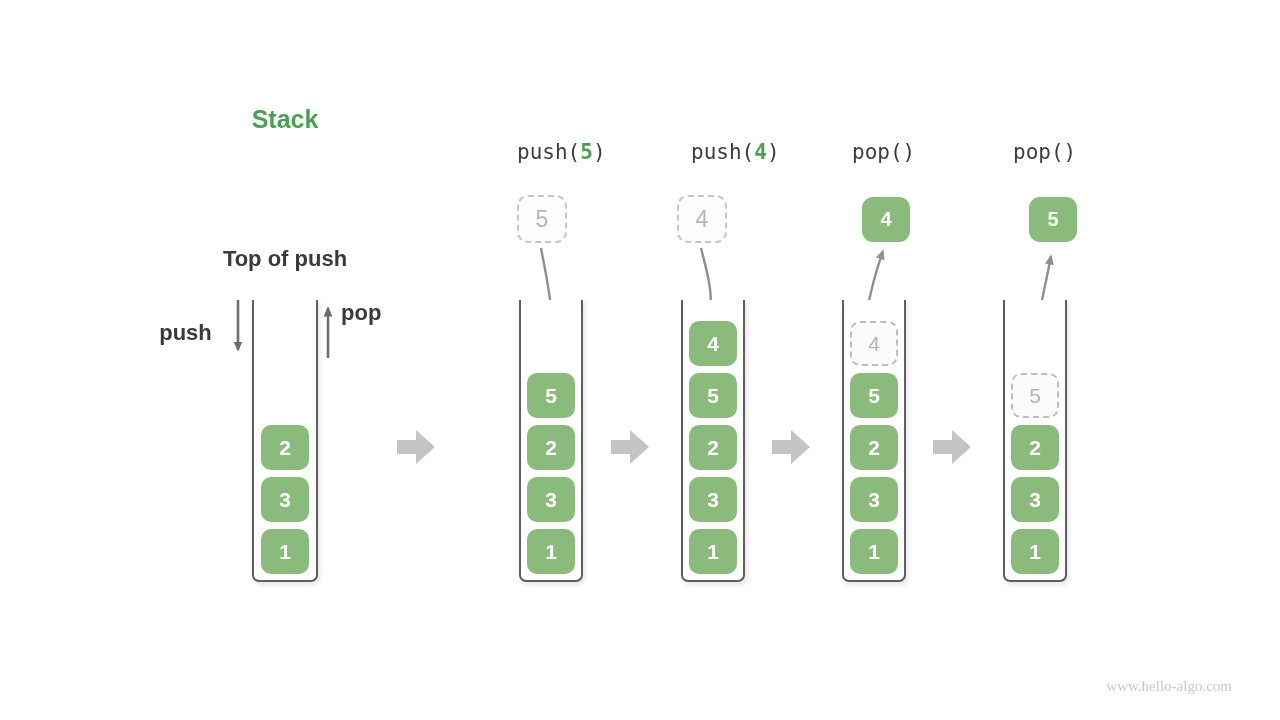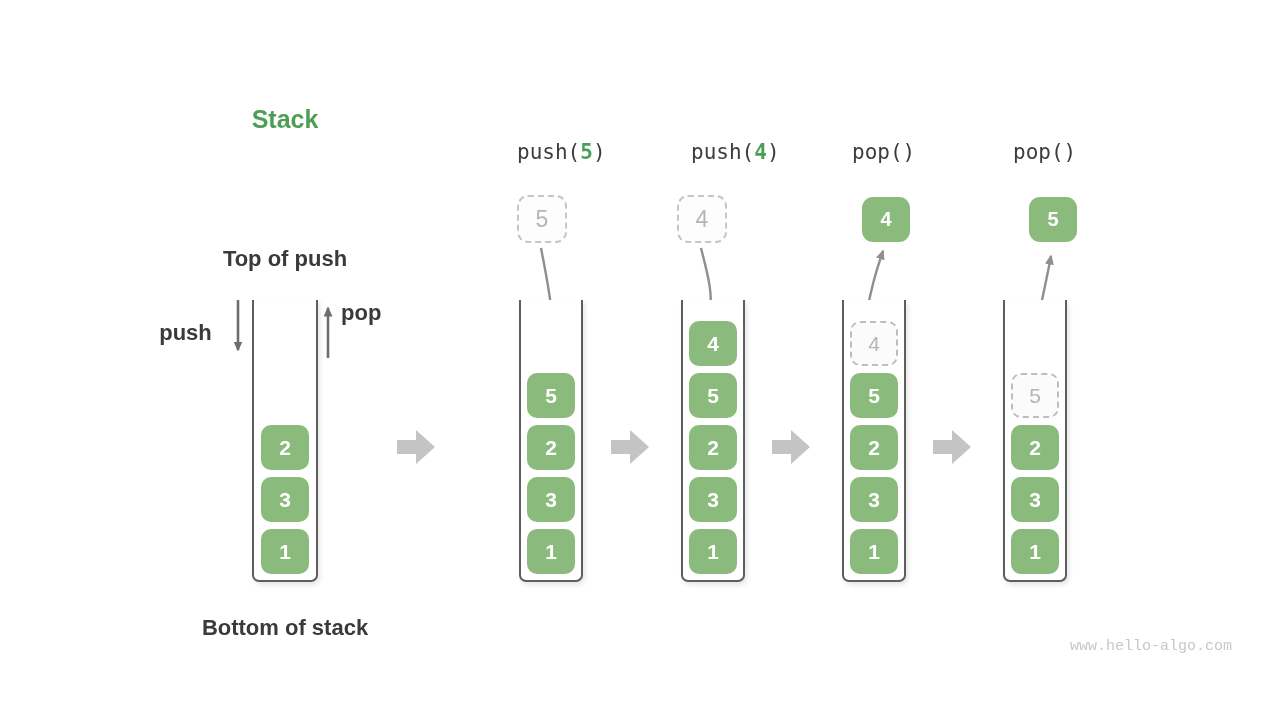--- a/index.html
+++ b/index.html
@@ -55,22 +55,22 @@
     width: 48px; height: 45px; background: var(--block-green);
     color: #ffffff; font-size: 20px; font-weight: bold;
   }
   .op-header {
     position: absolute; top: 140px;
     font-family: "DejaVu Sans Mono", monospace; font-size: 21px;
     color: #3d3d3d; white-space: pre;
   }
   .op-header .accent { color: var(--accent-green); font-weight: bold; }
   .watermark {
-    position: absolute; right: 48px; top: 638px;
-    font-family: Liberation Mono, monospace; font-size: 15px;
+    position: absolute; right: 48px; top: 678px;
+    font-family: Liberation Serif, serif; font-size: 15px;
     color: var(--watermark-gray);
   }
 </style>
 </head>
 <body>
 
 <div class="canvas">
   <svg id="arrows-svg" class="arrows-layer" viewBox="0 0 1280 720">
       <defs>
         <marker id="ah-curve" markerWidth="12" markerHeight="10" refX="8.5" refY="4.5" orient="auto" markerUnits="userSpaceOnUse">
@@ -89,21 +89,20 @@
       <path d="M 541 248 C 548 285, 556 320, 550 352" stroke="#8f8f8f" stroke-width="2.4" fill="none" marker-end="url(#ah-curve)"></path>
       <path d="M 701 248 C 707 272, 713 292, 710 311" stroke="#8f8f8f" stroke-width="2.4" fill="none" marker-end="url(#ah-curve)"></path>
       <path d="M 867 312 C 871 288, 877 268, 883 251" stroke="#8f8f8f" stroke-width="2.4" fill="none" marker-end="url(#ah-curve)"></path>
       <path d="M 1030 358 C 1037 322, 1045 288, 1051 256" stroke="#8f8f8f" stroke-width="2.4" fill="none" marker-end="url(#ah-curve)"></path>
     </svg>
 
   <div class="title">Stack</div>
   <div class="side-label top-label">Top of push</div>
   <div class="side-label push-label">push</div>
   <div class="side-label pop-label">pop</div>
-  <div class="side-label bottom-label">Bottom of stack</div>
 
   <div id="dynamic-root">
       <div class="container" style="left: 252px; width: 62px;">
         <div class="block" style="bottom: 110px;">2</div>
         <div class="block" style="bottom: 58px;">3</div>
         <div class="block" style="bottom: 6px;">1</div>
       </div>
       <div class="op-header" style="left: 517px;"><span>push(</span><span class="accent">5</span><span>)</span></div>
       <div class="float-box ghost" style="left: 517px; top: 195px;">5</div>
       <div class="container" style="left: 519px; width: 60px;">

